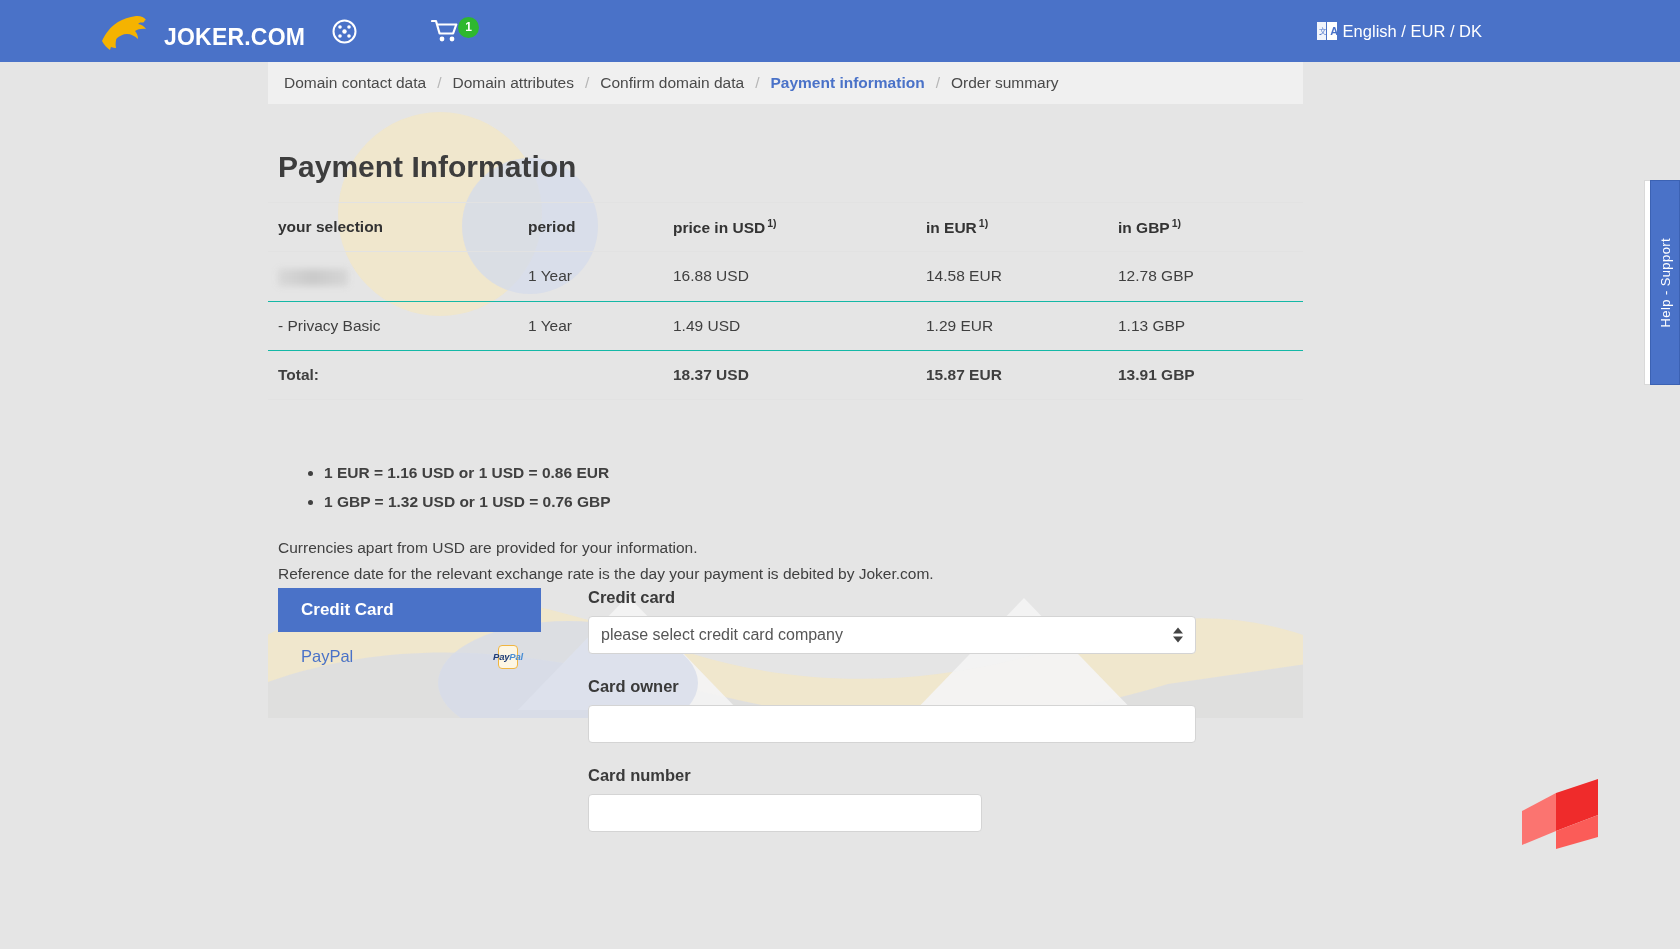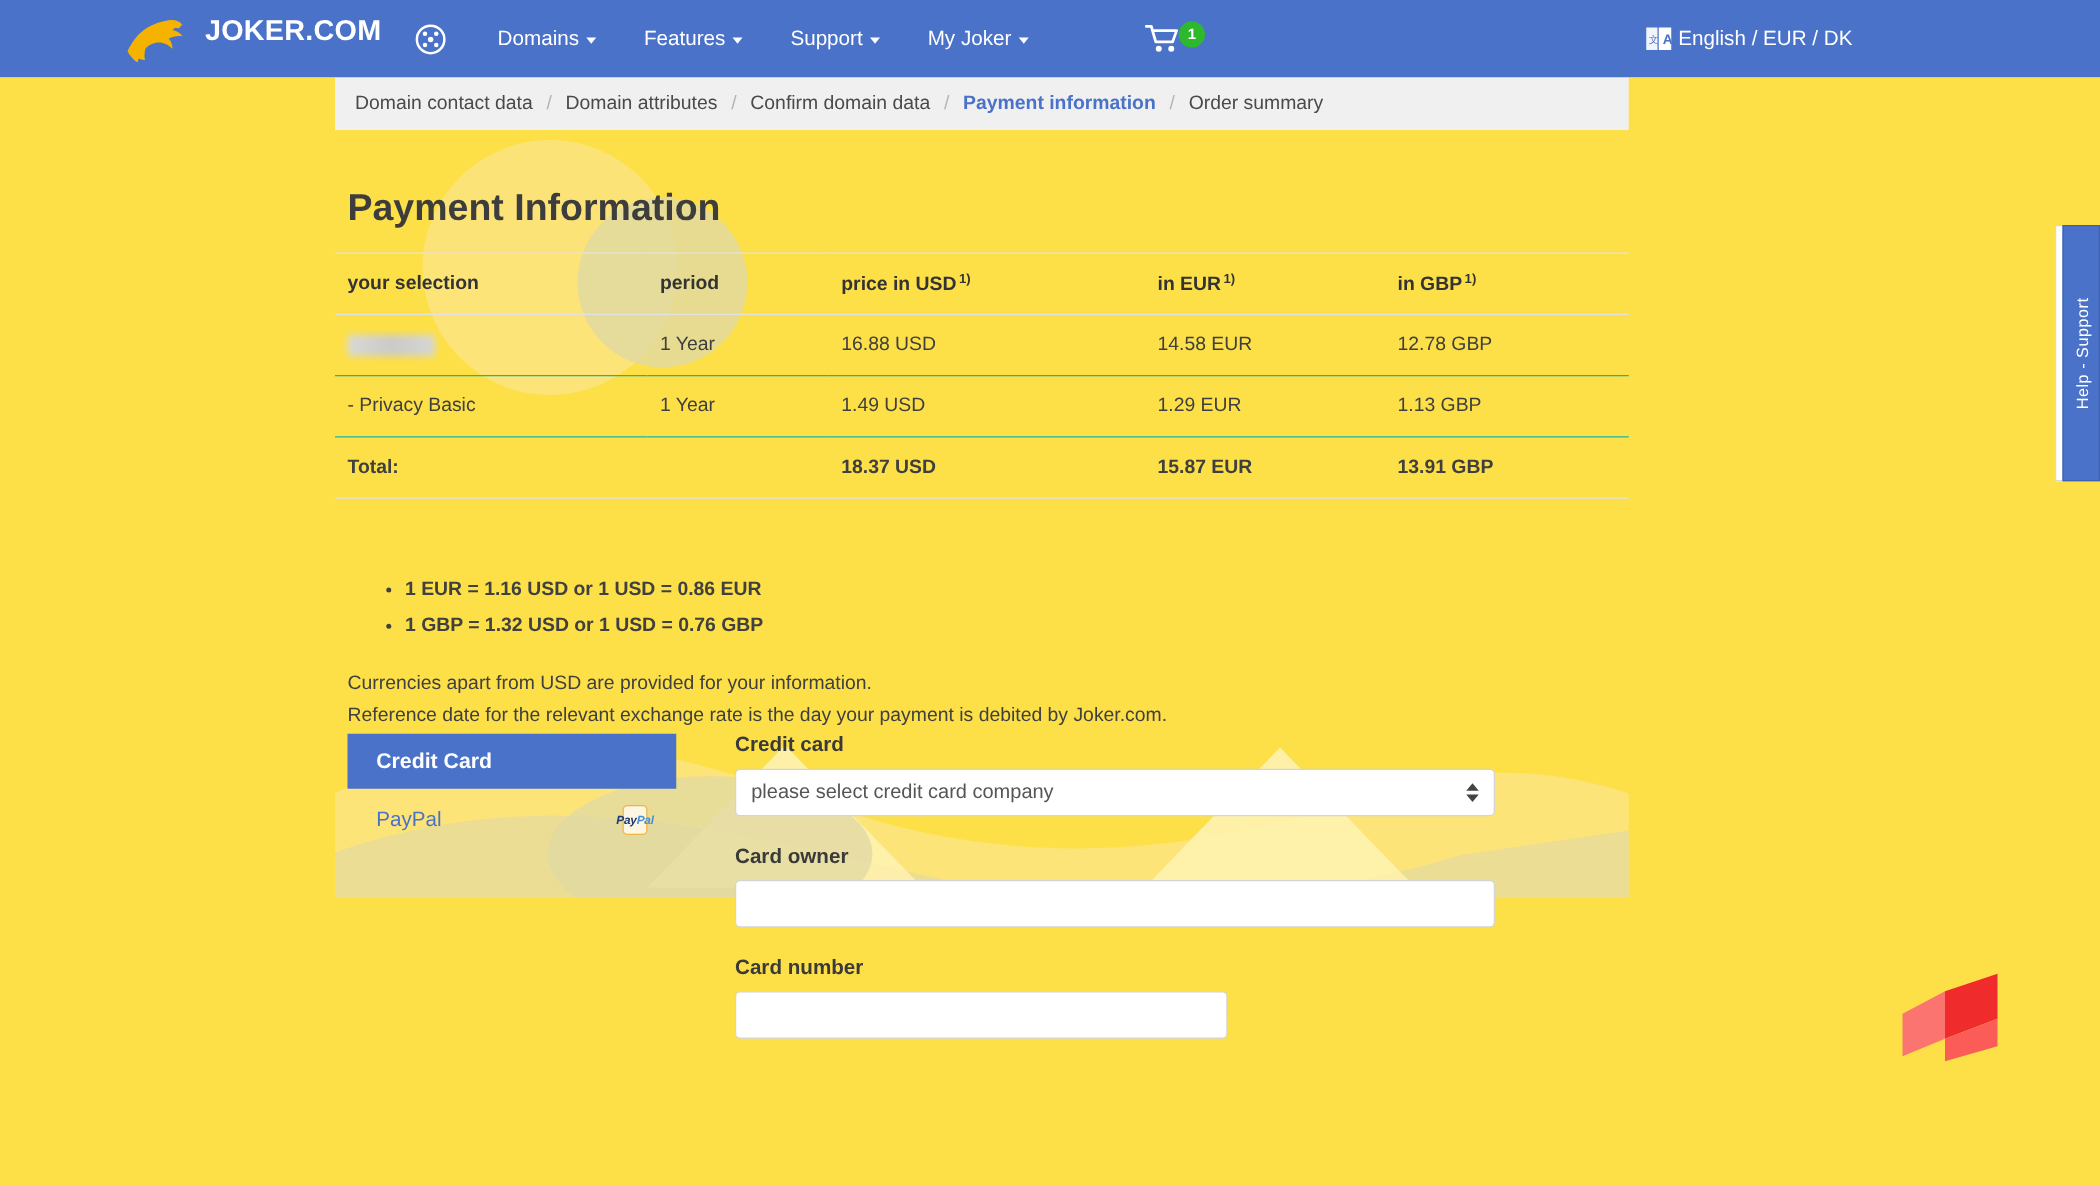--- a/index.html
+++ b/index.html
@@ -17,21 +17,21 @@
   .topbar {
     position: relative;
     height: 62px;
     background: #4a72c8;
     display: flex;
     align-items: center;
     overflow: hidden;
   }
   .brand {
     display: flex;
-    align-items: flex-start;
+    align-items: flex-end;
     margin-left: 96px;
     gap: 10px;
   }
   .joker-logo { width: 58px; height: 40px; display: block; }
   .brand-name {
     color: #ffffff;
     font-size: 23px;
     font-weight: bold;
     letter-spacing: .2px;
     white-space: nowrap;
@@ -82,21 +82,21 @@
     font-size: 16.5px;
     cursor: pointer;
     white-space: nowrap;
   }
 
   
   .page {
     position: relative;
     width: 1680px;
     height: 887px;
-    background: #fde047;
+    background: #e5e5e5;
     overflow: hidden;
   }
   .content {
     position: relative;
     width: 1035px;
     margin-left: 268px;
     padding-top: 0;
   }
 
   
@@ -337,38 +337,20 @@
     <svg width="25" height="25" viewBox="0 0 25 25">
       <circle cx="12.5" cy="12.5" r="11" fill="none" stroke="#ffffff" stroke-width="2"></circle>
       <circle cx="12.5" cy="12.5" r="2.2" fill="#ffffff"></circle>
       <circle cx="8" cy="8" r="1.8" fill="#ffffff"></circle>
       <circle cx="17" cy="8" r="1.8" fill="#ffffff"></circle>
       <circle cx="8" cy="17" r="1.8" fill="#ffffff"></circle>
       <circle cx="17" cy="17" r="1.8" fill="#ffffff"></circle>
     </svg>
   </div>
 
-  <div class="nav-items">
-    <div class="nav-item">
-      <span>Domains</span>
-      <i class="caret-down"></i>
-    </div>
-    <div class="nav-item">
-      <span>Features</span>
-      <i class="caret-down"></i>
-    </div>
-    <div class="nav-item">
-      <span>Support</span>
-      <i class="caret-down"></i>
-    </div>
-    <div class="nav-item">
-      <span>My Joker</span>
-      <i class="caret-down"></i>
-    </div>
-  </div>
 
   <div class="cart-wrap">
     <svg width="30" height="26" viewBox="0 0 30 26">
       <path d="M1 3 h4 l3.6 12.5 h13.5 l3.2 -9 h-18" fill="none" stroke="#ffffff" stroke-width="2.2" stroke-linejoin="round" stroke-linecap="round"></path>
       <circle cx="11" cy="21" r="2.4" fill="#ffffff"></circle>
       <circle cx="21" cy="21" r="2.4" fill="#ffffff"></circle>
     </svg>
     <div class="cart-badge">1</div>
   </div>
 

